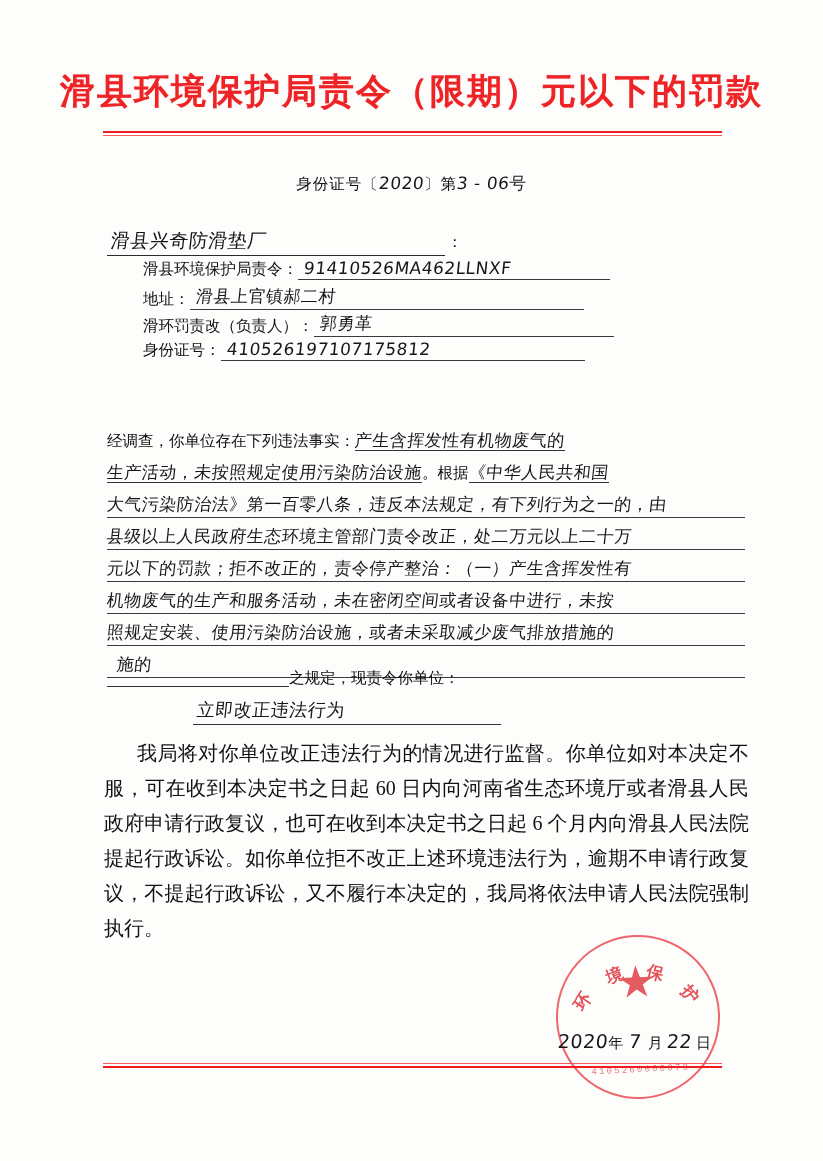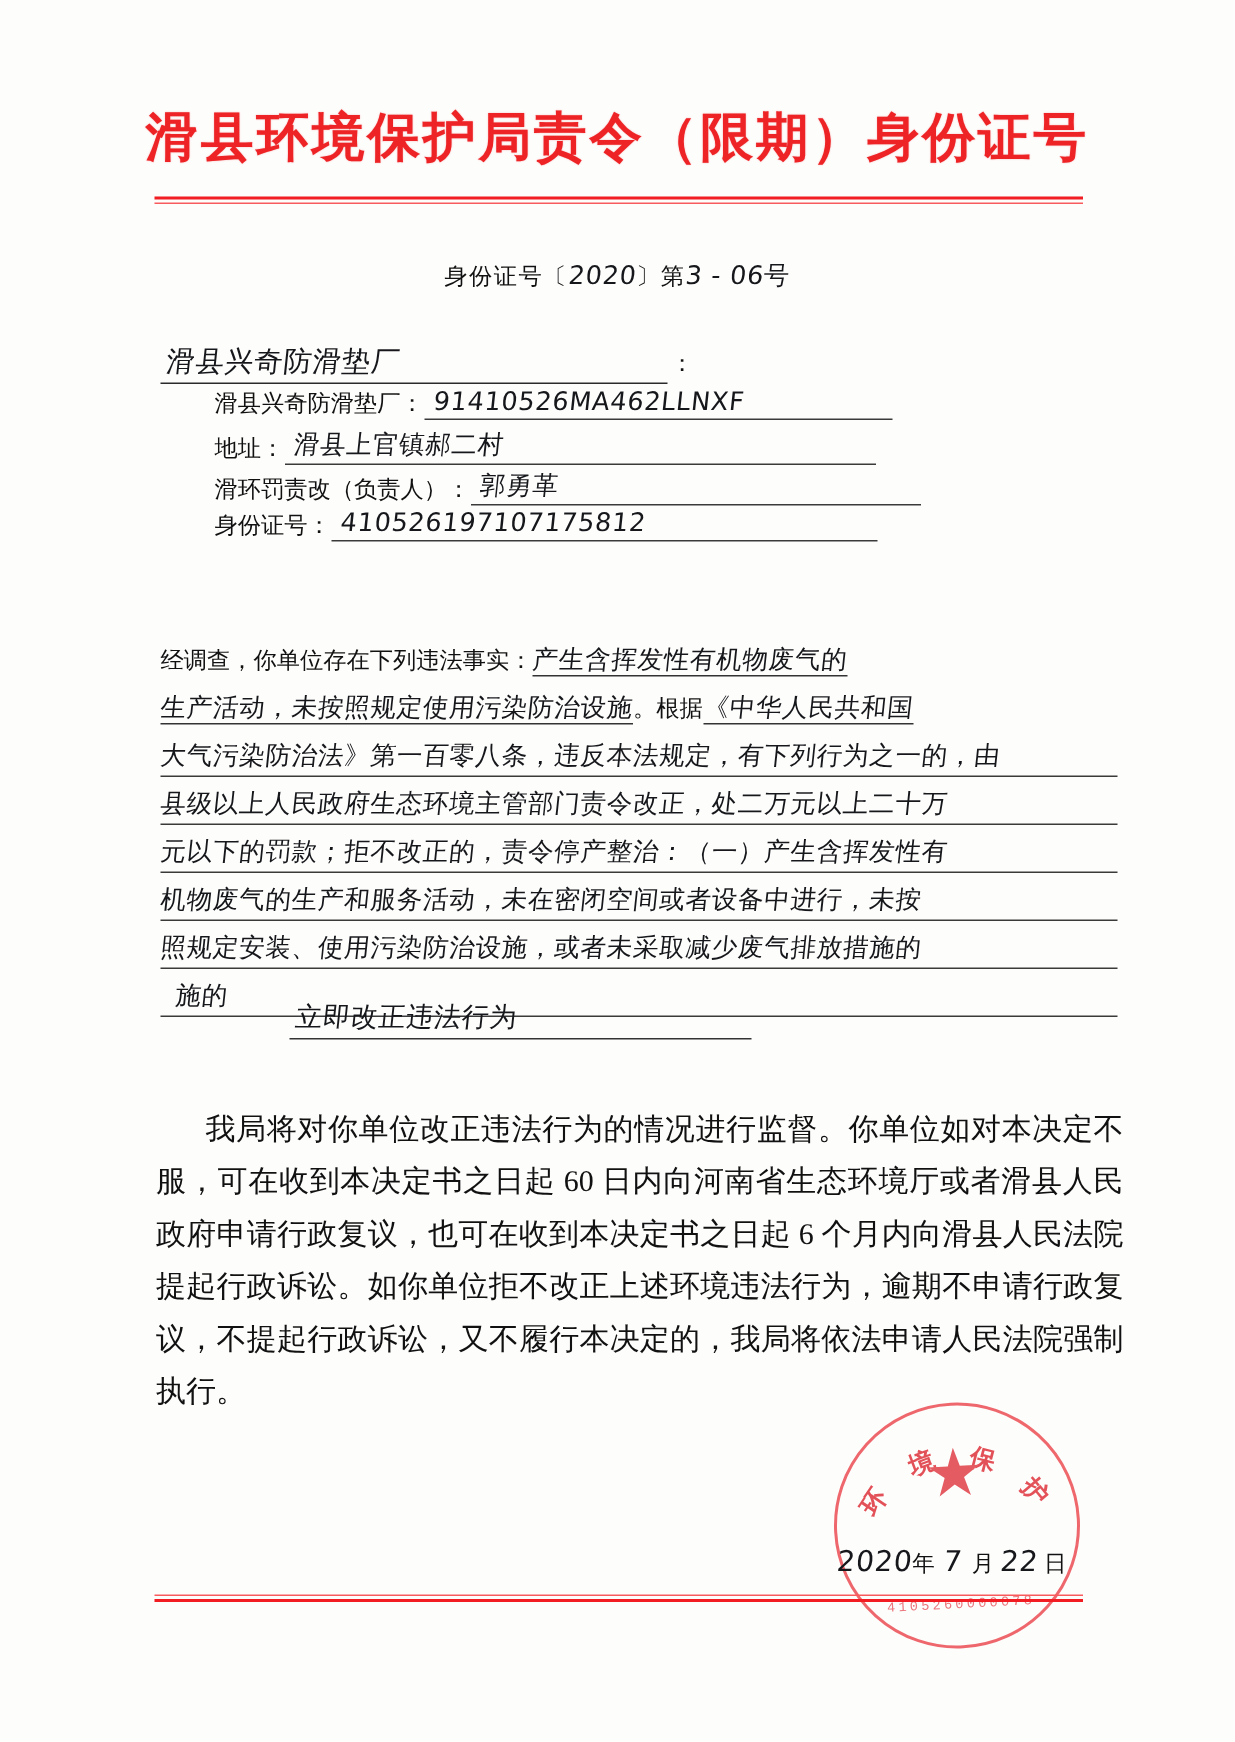--- a/index.html
+++ b/index.html
@@ -141,34 +141,34 @@
     color:#e8636a;font-size:9px;letter-spacing:2.2px;
     font-family:"Liberation Mono","DejaVu Sans Mono",monospace;
   }
 </style>
 </head>
 <body>
 
 <div class="page">
 
   <div class="title-block">
-    <div class="doc-title">滑县环境保护局责令（限期）身份证号</div>
+    <div class="doc-title">滑县环境保护局责令（限期）元以下的罚款</div>
   </div>
   <div class="rule-top"></div>
 
   <div class="docnum">
     <span>身份证号〔</span><span class="hw">2020</span><span>〕第</span><span class="hw">3 - 06</span><span class="hw">号</span>
   </div>
 
   <div class="entity">
     <div class="ent-name">
       <span class="val"><span class="hw" style="font-size:19px">滑县兴奇防滑垫厂</span></span><span class="colon">：</span>
     </div>
     <div class="ent-row indent">
-      <span class="lbl">滑县兴奇防滑垫厂：</span><span class="ul" style="min-width:300px"><span class="hw">91410526MA462LLNXF</span></span>
+      <span class="lbl">滑县环境保护局责令：</span><span class="ul" style="min-width:300px"><span class="hw">91410526MA462LLNXF</span></span>
     </div>
     <div class="ent-row indent">
       <span class="lbl">地址：</span><span class="ul" style="min-width:382px"><span class="hw">滑县上官镇郝二村</span></span>
     </div>
     <div class="ent-row indent">
       <span class="lbl">滑环罚责改（负责人）：</span><span class="ul" style="min-width:288px"><span class="hw">郭勇革</span></span>
     </div>
     <div class="ent-row indent">
       <span class="lbl">身份证号：</span><span class="ul" style="min-width:352px"><span class="hw">410526197107175812</span></span>
     </div>
@@ -201,20 +201,23 @@
       <span class="hw">照规定安装、使用污染防治设施，或者未采取减少废气排放措施的</span>
       <span class="rule-line"></span>
     </div>
     <div class="fact-line">
       <span class="hw" style="margin-left:10px">施的</span>
       <span class="rule-line"></span>
     </div>
   </div>
 
   <div class="order">
+    <div class="order-row1">
+      <span class="order-blank"></span><span>之规定，现责令你单位：</span>
+    </div>
     <div class="order-row2">
       <span class="val"><span class="hw" style="font-size:18px">立即改正违法行为</span></span>
     </div>
   </div>
 
   <div class="body-para">我局将对你单位改正违法行为的情况进行监督。你单位如对本决定不服，可在收到本决定书之日起 60 日内向河南省生态环境厅或者滑县人民政府申请行政复议，也可在收到本决定书之日起 6 个月内向滑县人民法院提起行政诉讼。如你单位拒不改正上述环境违法行为，逾期不申请行政复议，不提起行政诉讼，又不履行本决定的，我局将依法申请人民法院强制执行。</div>
 
 
   <div class="seal">
     <svg class="seal-arc" viewBox="0 0 160 160">

